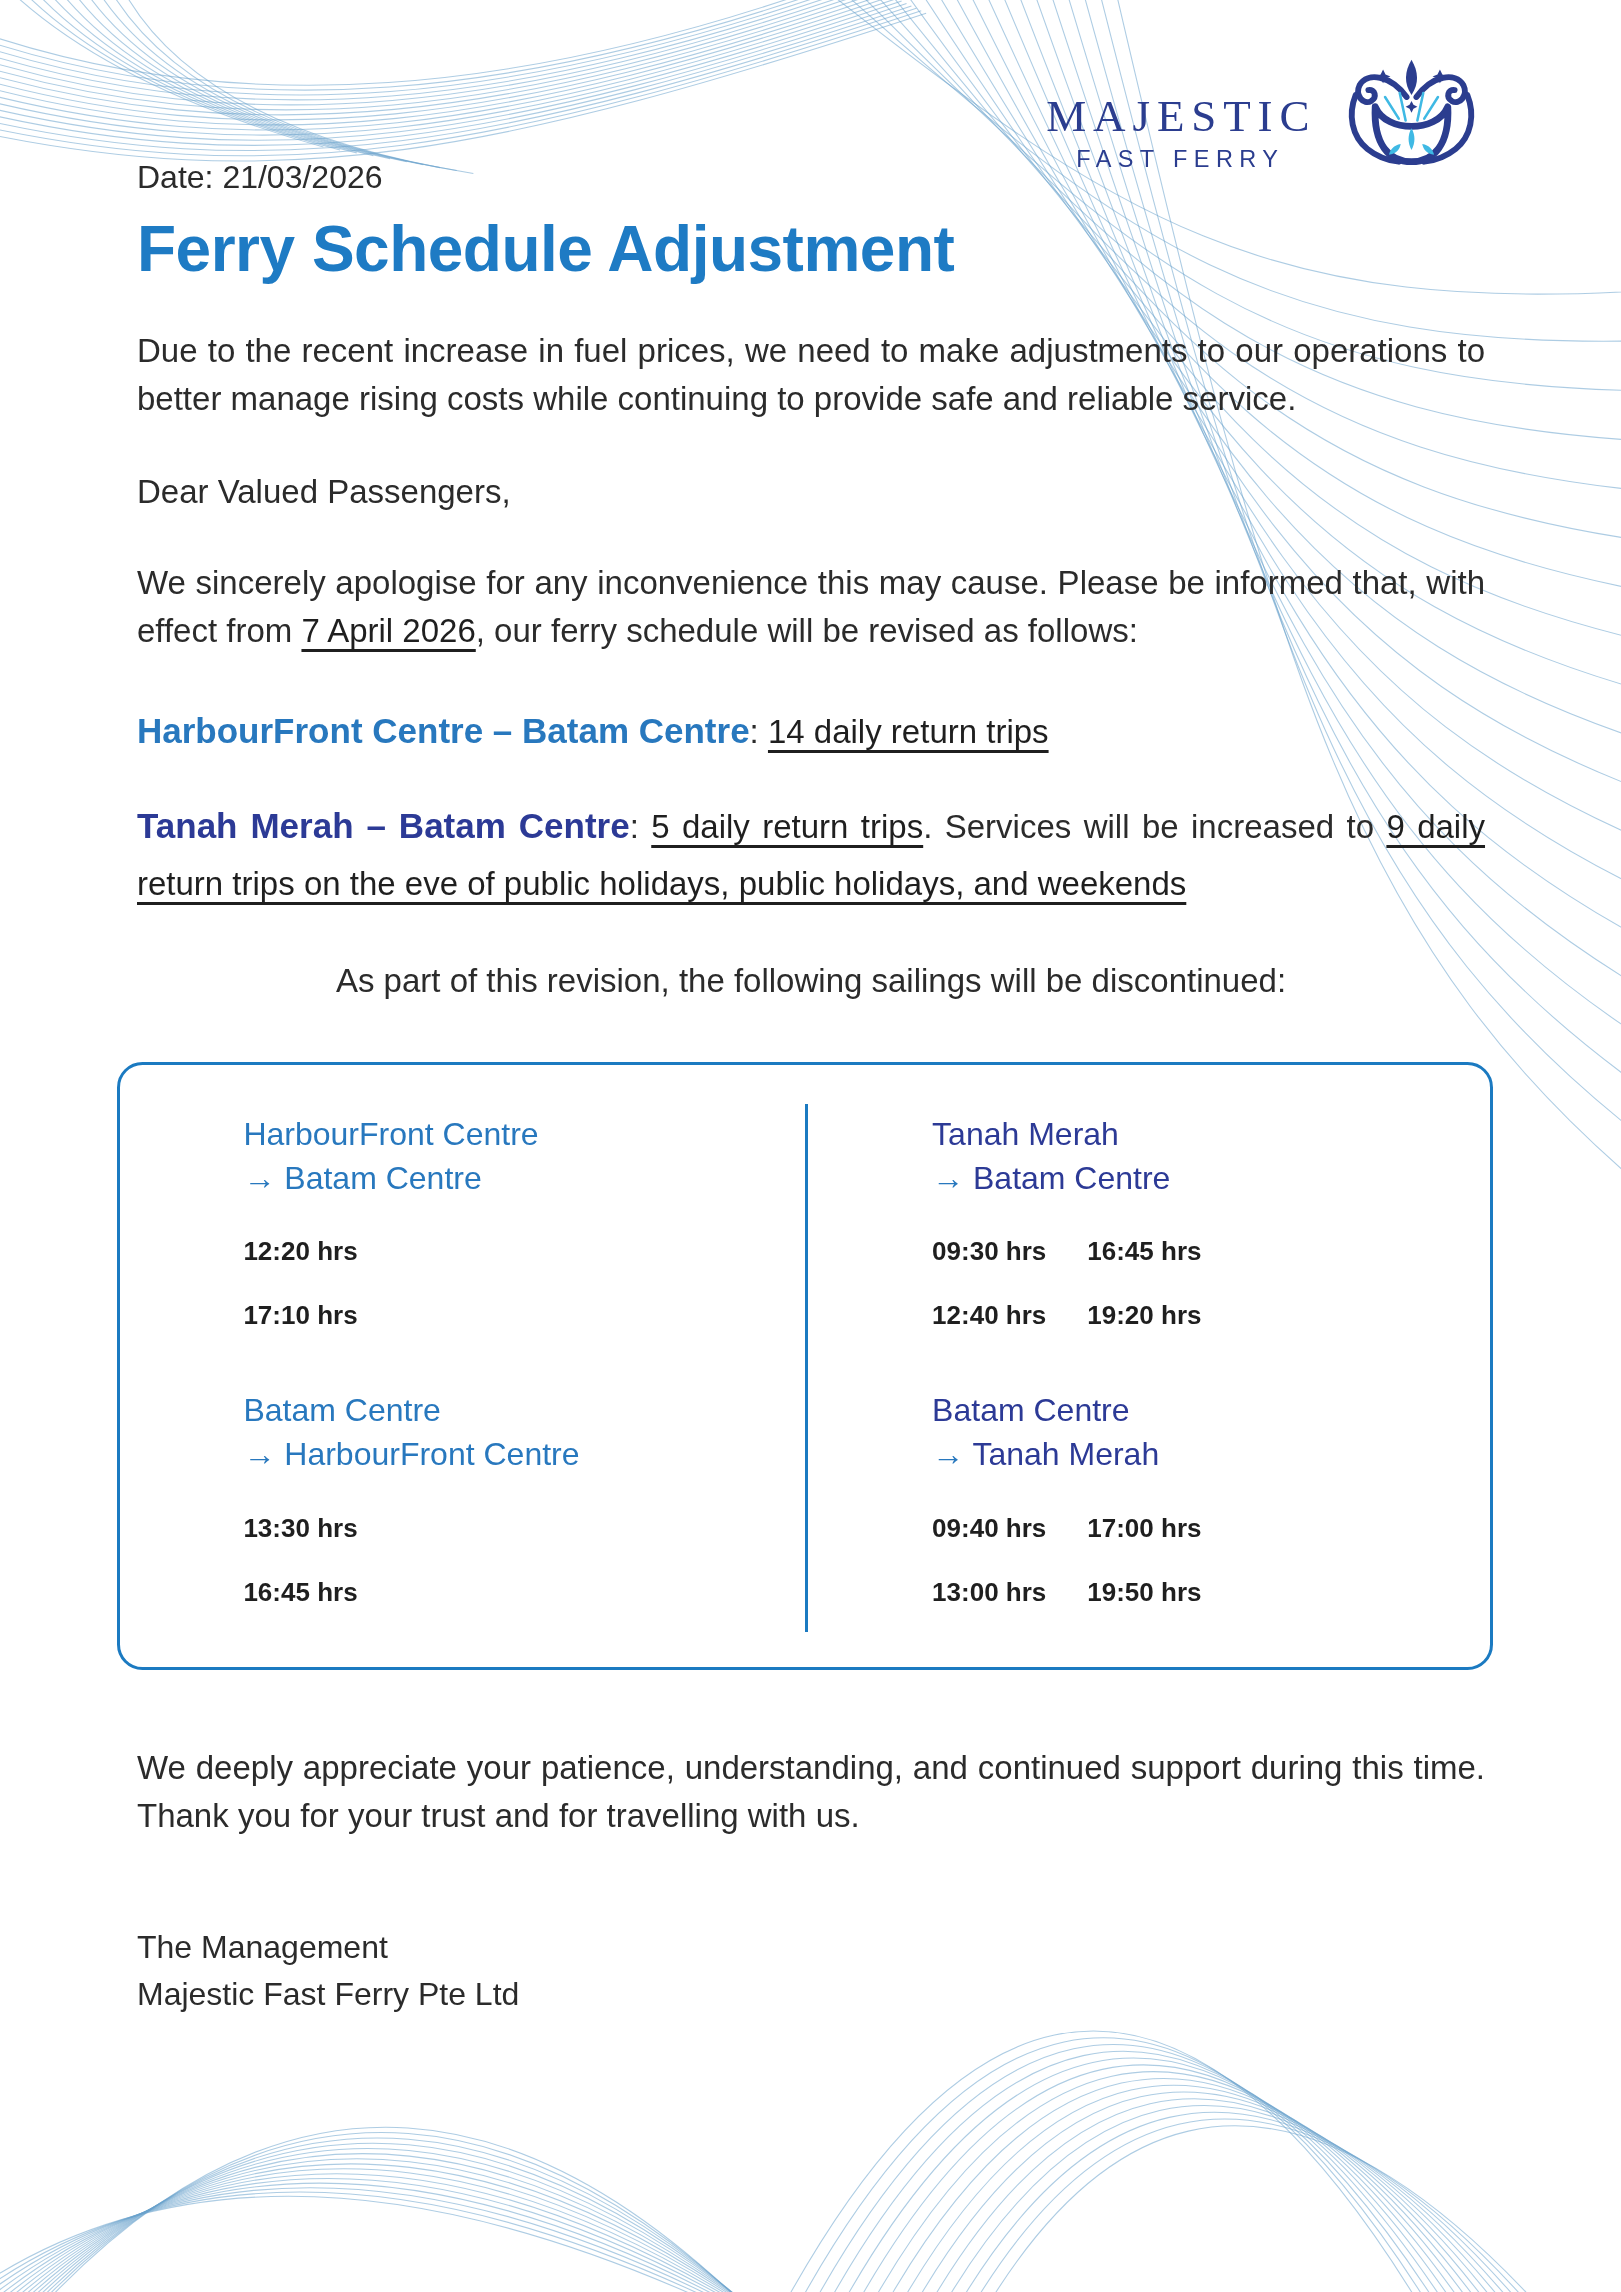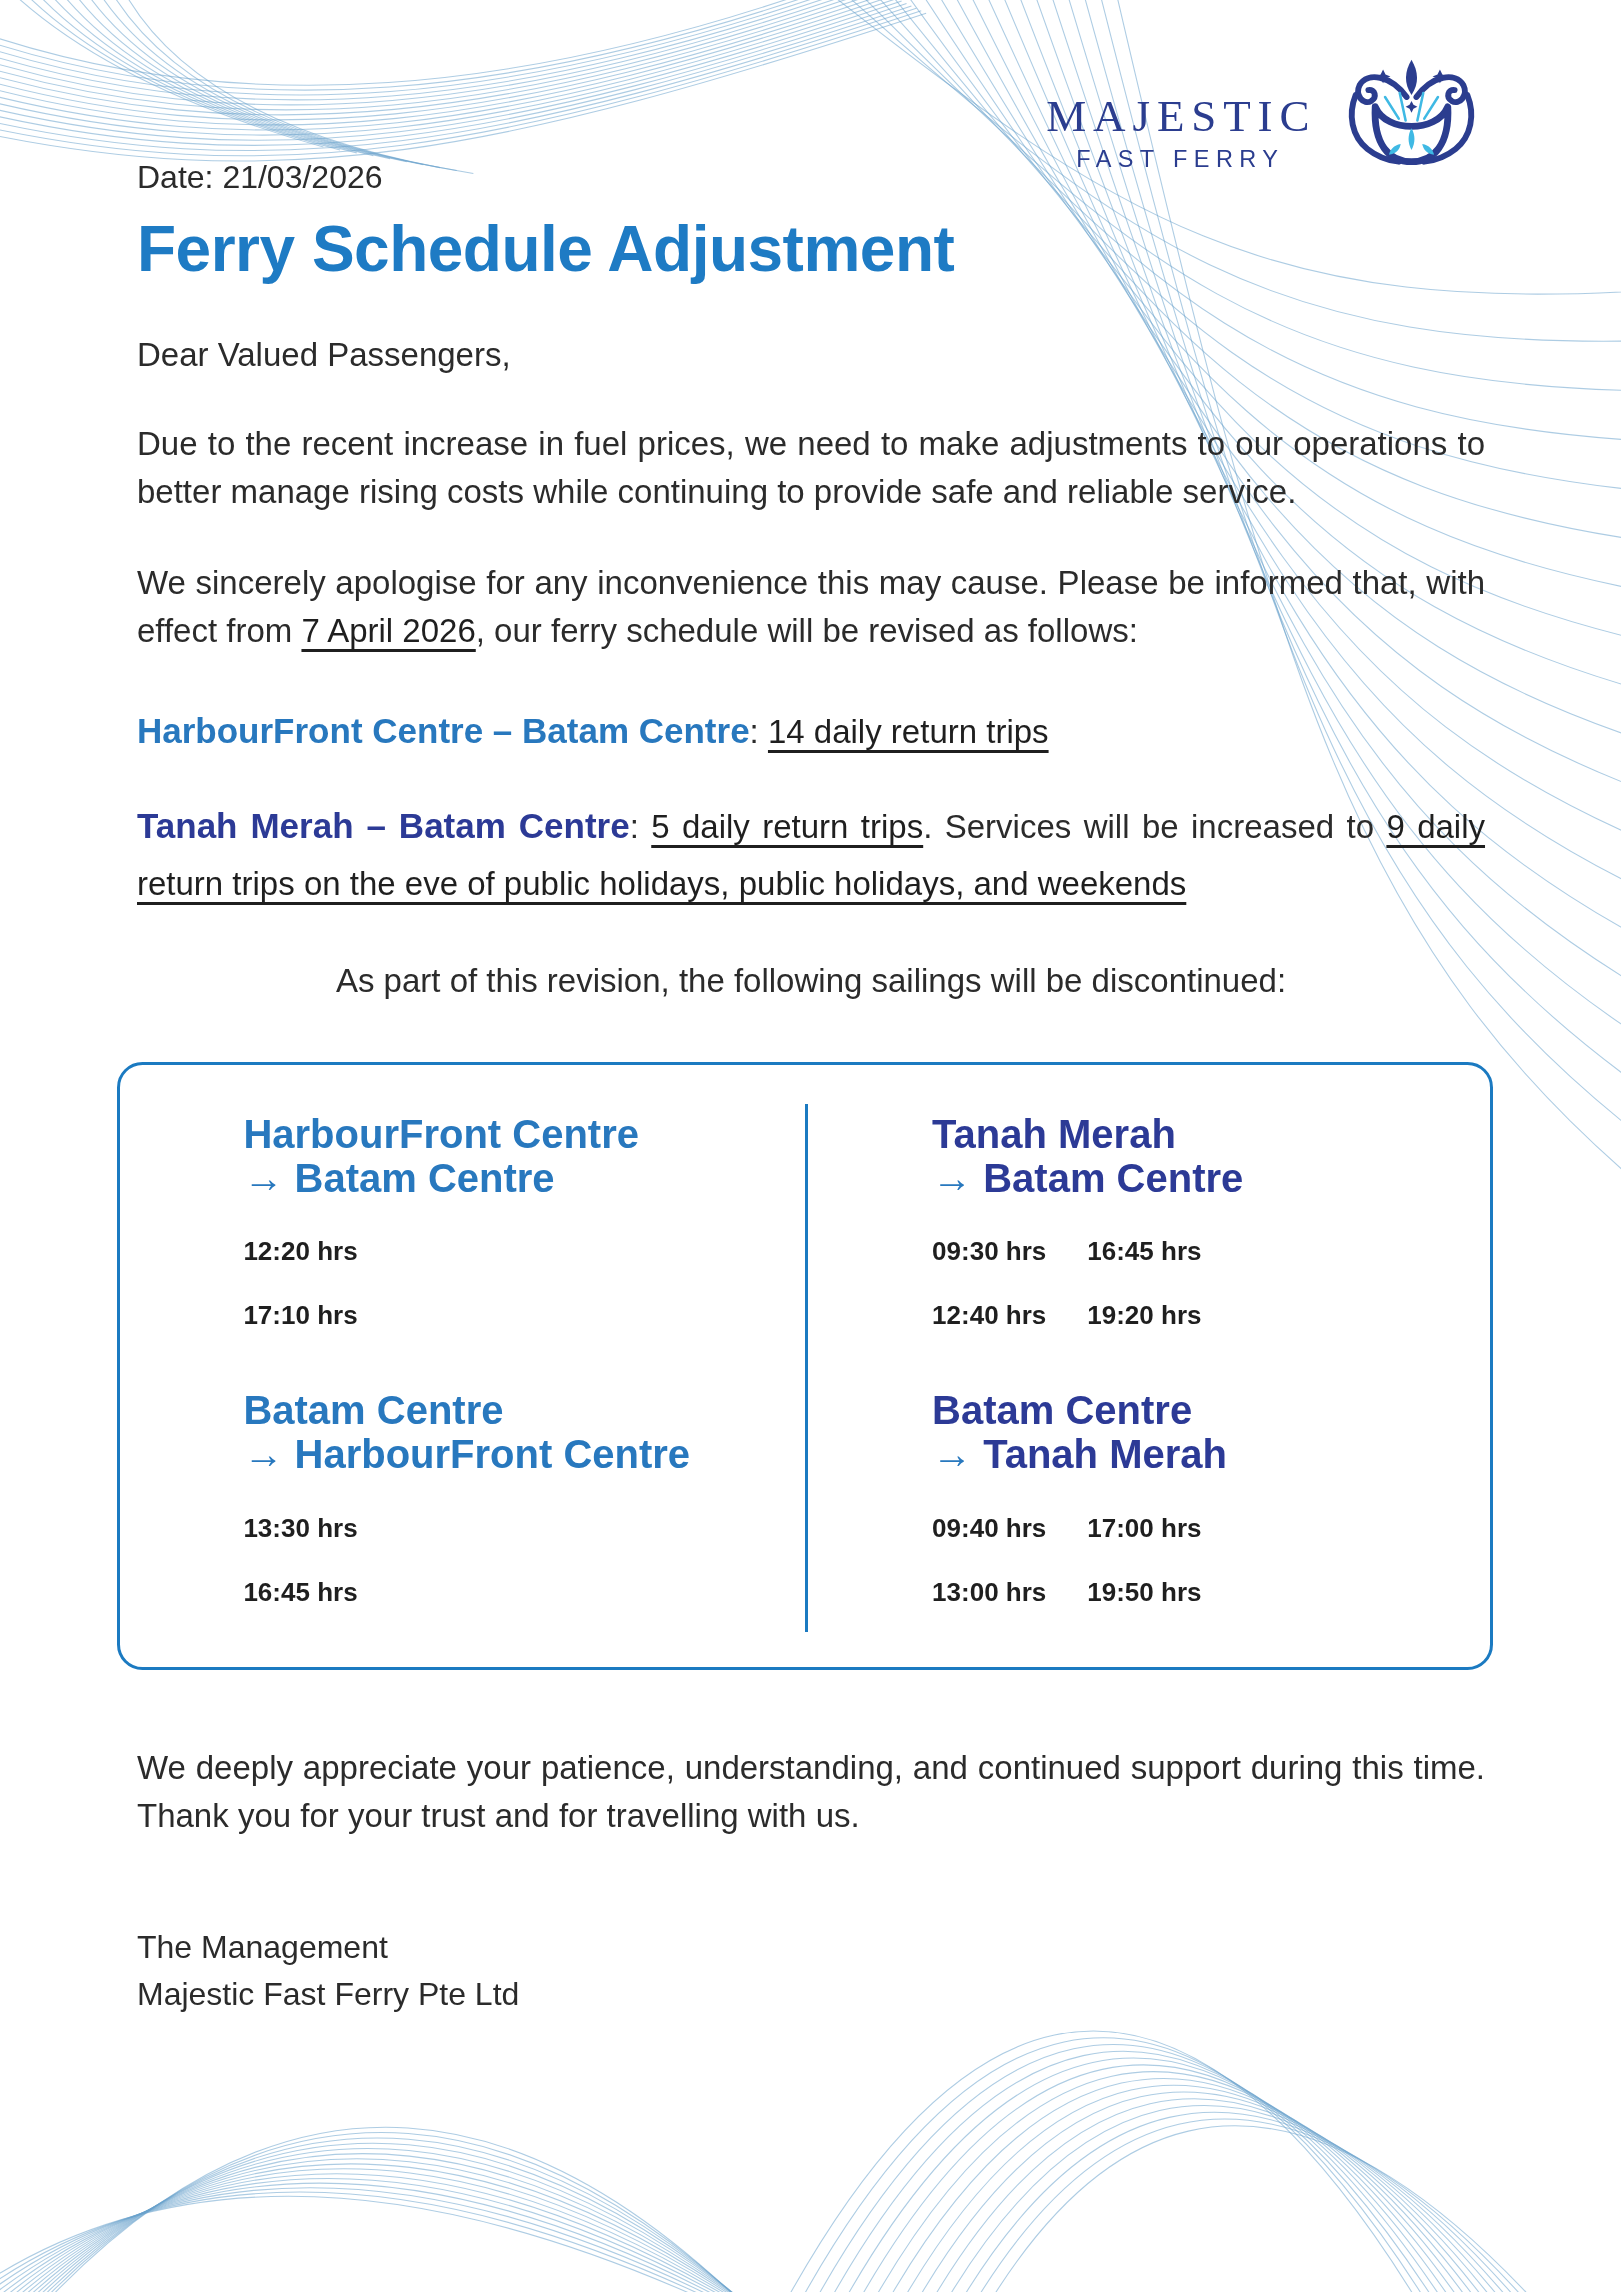--- a/index.html
+++ b/index.html
@@ -57,21 +57,21 @@
     border:3.4px solid var(--box-border-blue,#1b7ac1);
     border-radius:25.5px;
     display:flex;
     padding:47px 0 43px 0;
     box-sizing:border-box;
   }
   .sched-col { width:50%; box-sizing:border-box; }
   .col-left  { padding-left:123px; }
   .col-right { padding-left:127px; }
   .sched-divider { position:absolute; left:50%; top:39px; bottom:35px; width:2.9px; background:var(--box-border-blue,#1b7ac1); }
-  .sched-heading { font-size:40px; font-weight:700; line-height:44px; }
+  .sched-heading { font-size:32px; font-weight:400; line-height:44px; }
   .arrow-glyph { color:var(--route-light-blue,#2878be); }
   .sched-times { margin-top:19.6px; font-size:26px; font-weight:700; color:var(--times-text,#1f1f1f); line-height:64px; }
   .times-rows span { display:block; }
   .times-grid { display:grid; grid-template-columns:max-content max-content; column-gap:41px; }
   .sched-section + .sched-section { margin-top:41px; }
 
   .closing { margin-top:74px; }
   .signature { margin-top:84px; font-size:32px; line-height:47px; color:var(--text,#2b2b2b); }
   .signature div { display:block; }
 </style>
@@ -187,23 +187,23 @@
           <path d="M75 72 C71 79 71 87 75 94 C79 87 79 79 75 72 Z" fill="var(--logo-cyan,#3fb9e4)"></path>
           <path d="M64 88 C57 89 53 94 52 99 C59 98 63 94 64 88 Z" fill="var(--logo-cyan,#3fb9e4)"></path>
           <path d="M86 88 C93 89 97 94 98 99 C91 98 87 94 86 88 Z" fill="var(--logo-cyan,#3fb9e4)"></path>
           <path d="M75 44 L77 48 L81 50 L77 52 L75 56 L73 52 L69 50 L73 48 Z" fill="var(--logo-navy,#2b3d8f)"></path>
         </svg>
       </div>
     </div>
 
     <h1 class="title">Ferry Schedule Adjustment</h1>
 
+    <p class="body-text para1">Due to the recent increase in fuel prices, we need to make adjustments to our operations to better manage rising costs while continuing to provide safe and reliable service.</p>
+
     <p class="body-text salutation">Dear Valued Passengers,</p>
-
-    <p class="body-text para1">Due to the recent increase in fuel prices, we need to make adjustments to our operations to better manage rising costs while continuing to provide safe and reliable service.</p>
 
     <p class="body-text para2"><span>We sincerely apologise for any inconvenience this may cause. Please be informed that, with effect from </span><span class="u">7 April 2026</span><span>, our ferry schedule will be revised as follows:</span></p>
 
     <p class="body-text route-line"><span class="rname light">HarbourFront Centre – Batam Centre</span><span class="rcolon">: </span><span class="u">14 daily return trips</span></p>
 
     <p class="body-text route-line route2"><span class="rname dark">Tanah Merah – Batam Centre</span><span class="rcolon">: </span><span class="u">5 daily return trips</span><span>. Services will be increased to </span><span class="u">9 daily return trips on the eve of public holidays, public holidays, and weekends</span></p>
 
     <p class="body-text intro-discontinued">As part of this revision, the following sailings will be discontinued:</p>
 
     <div class="schedule-box">

